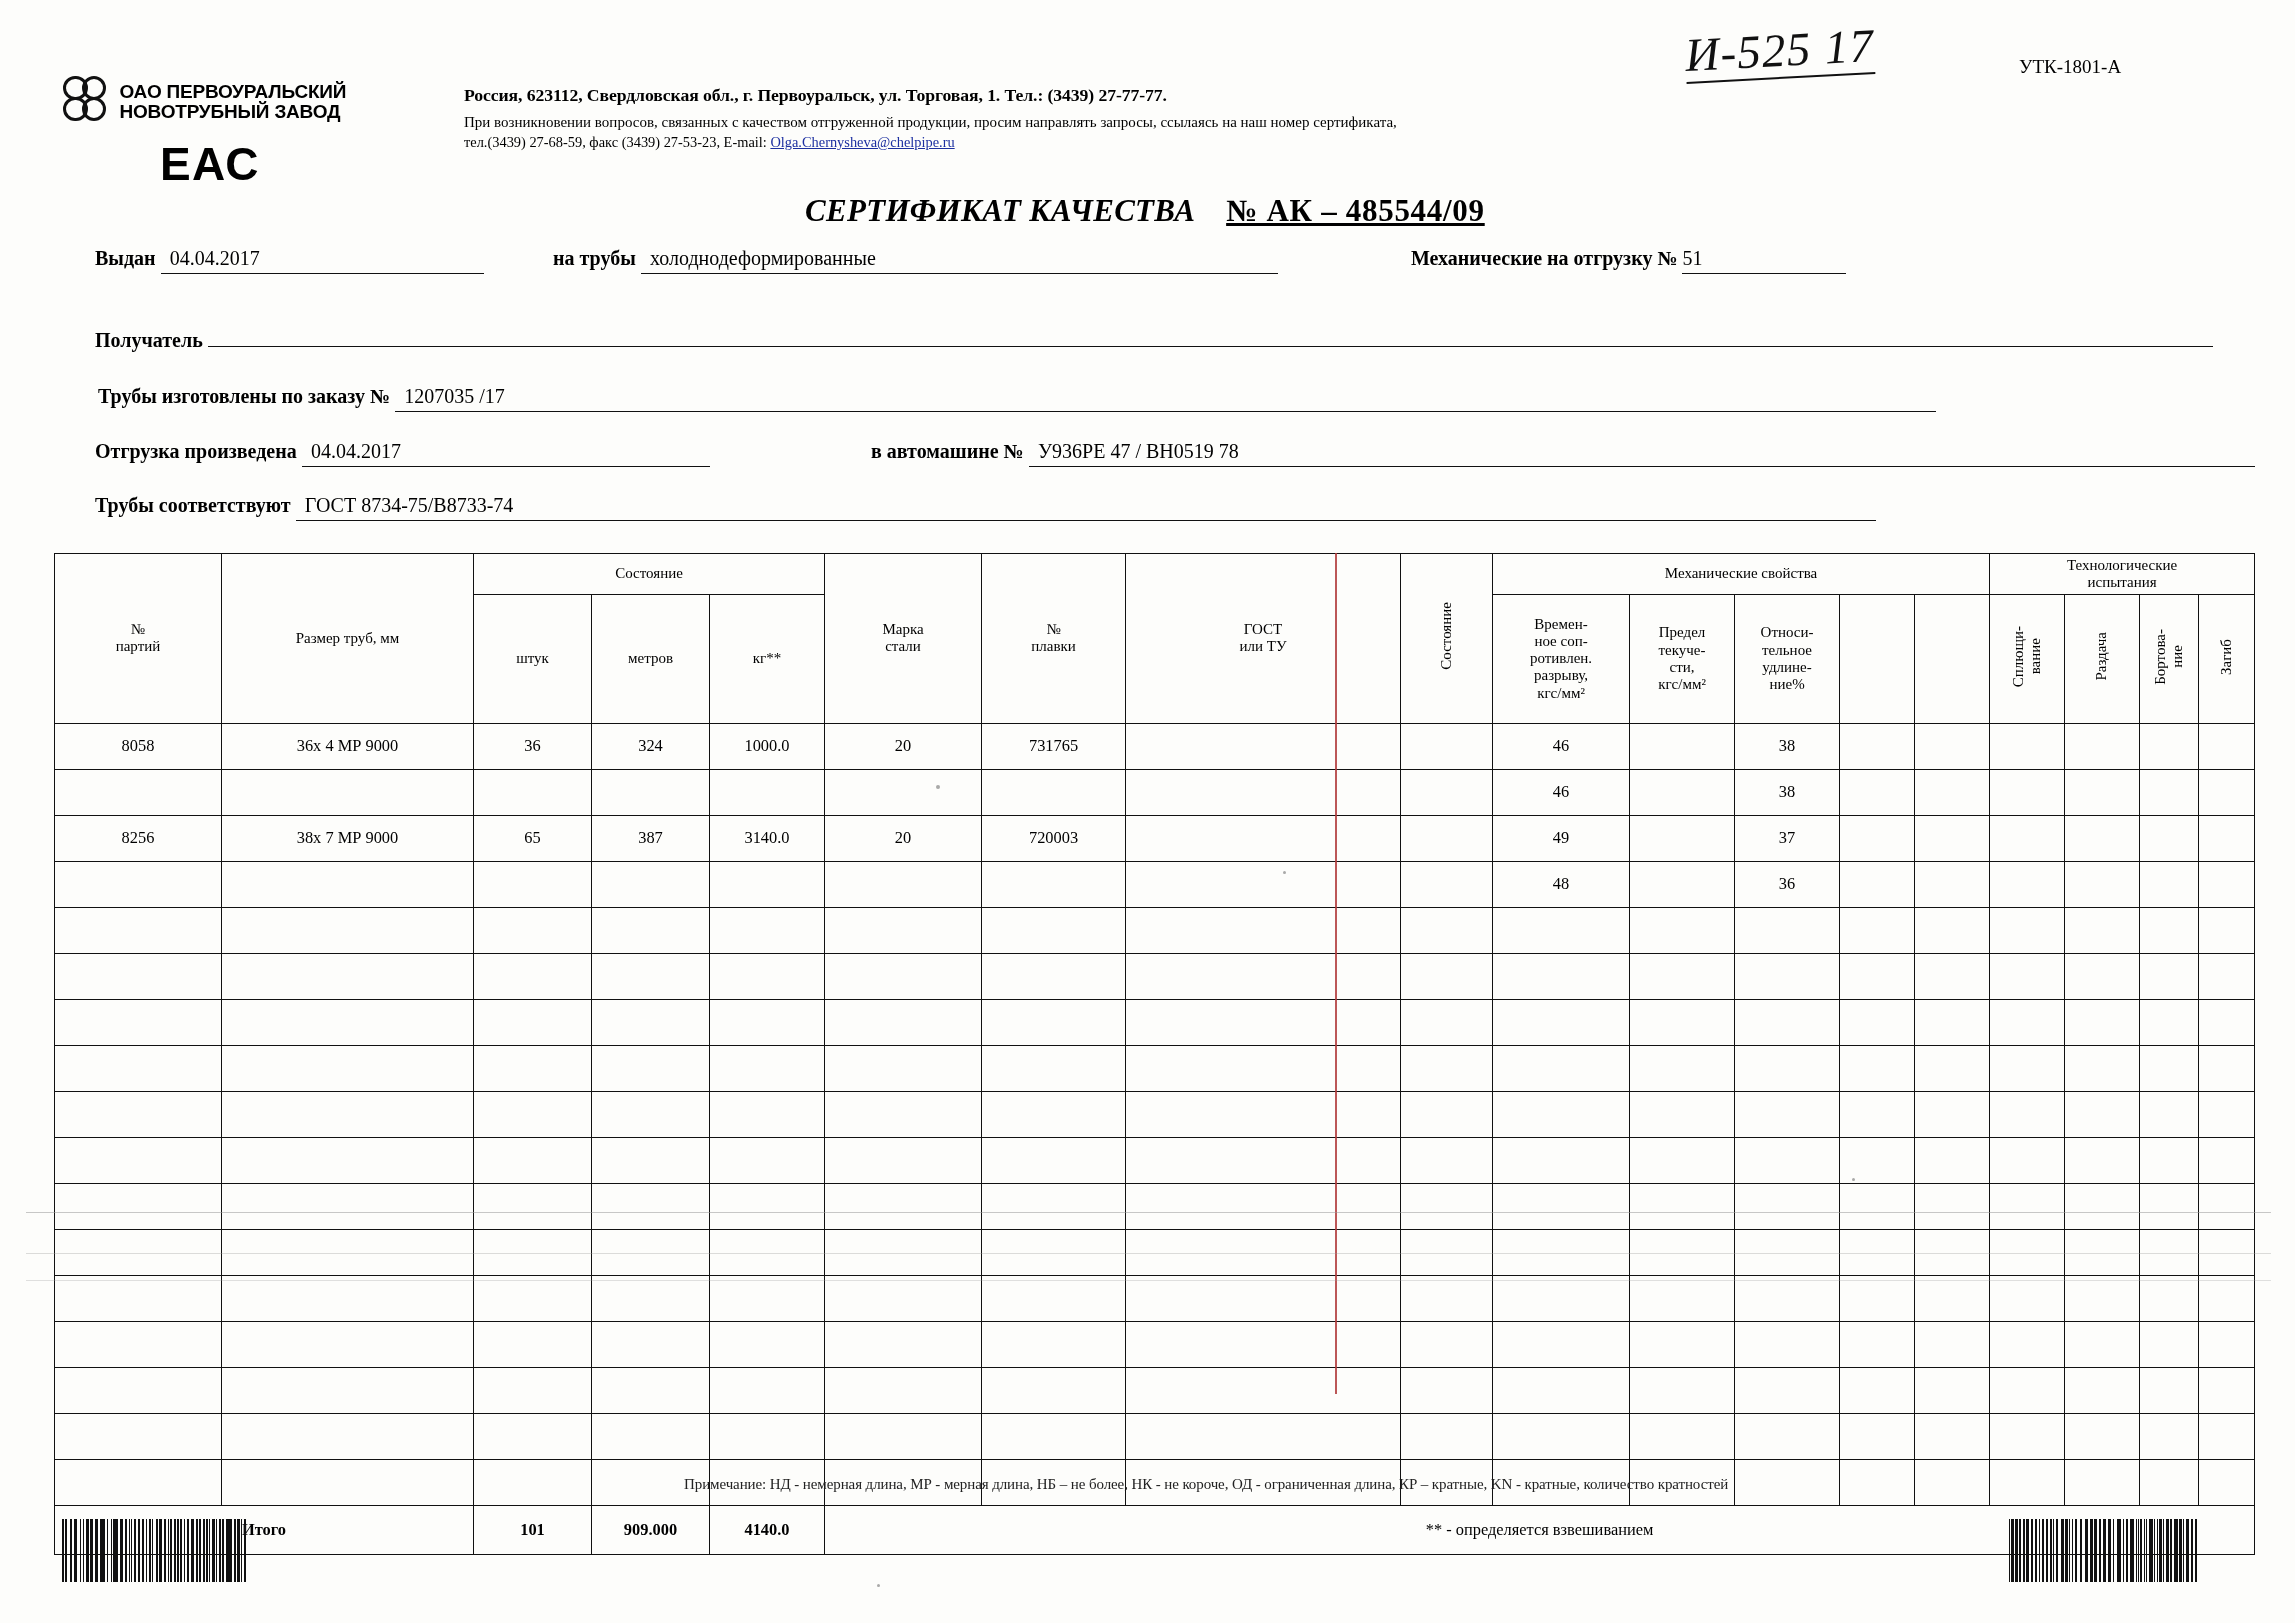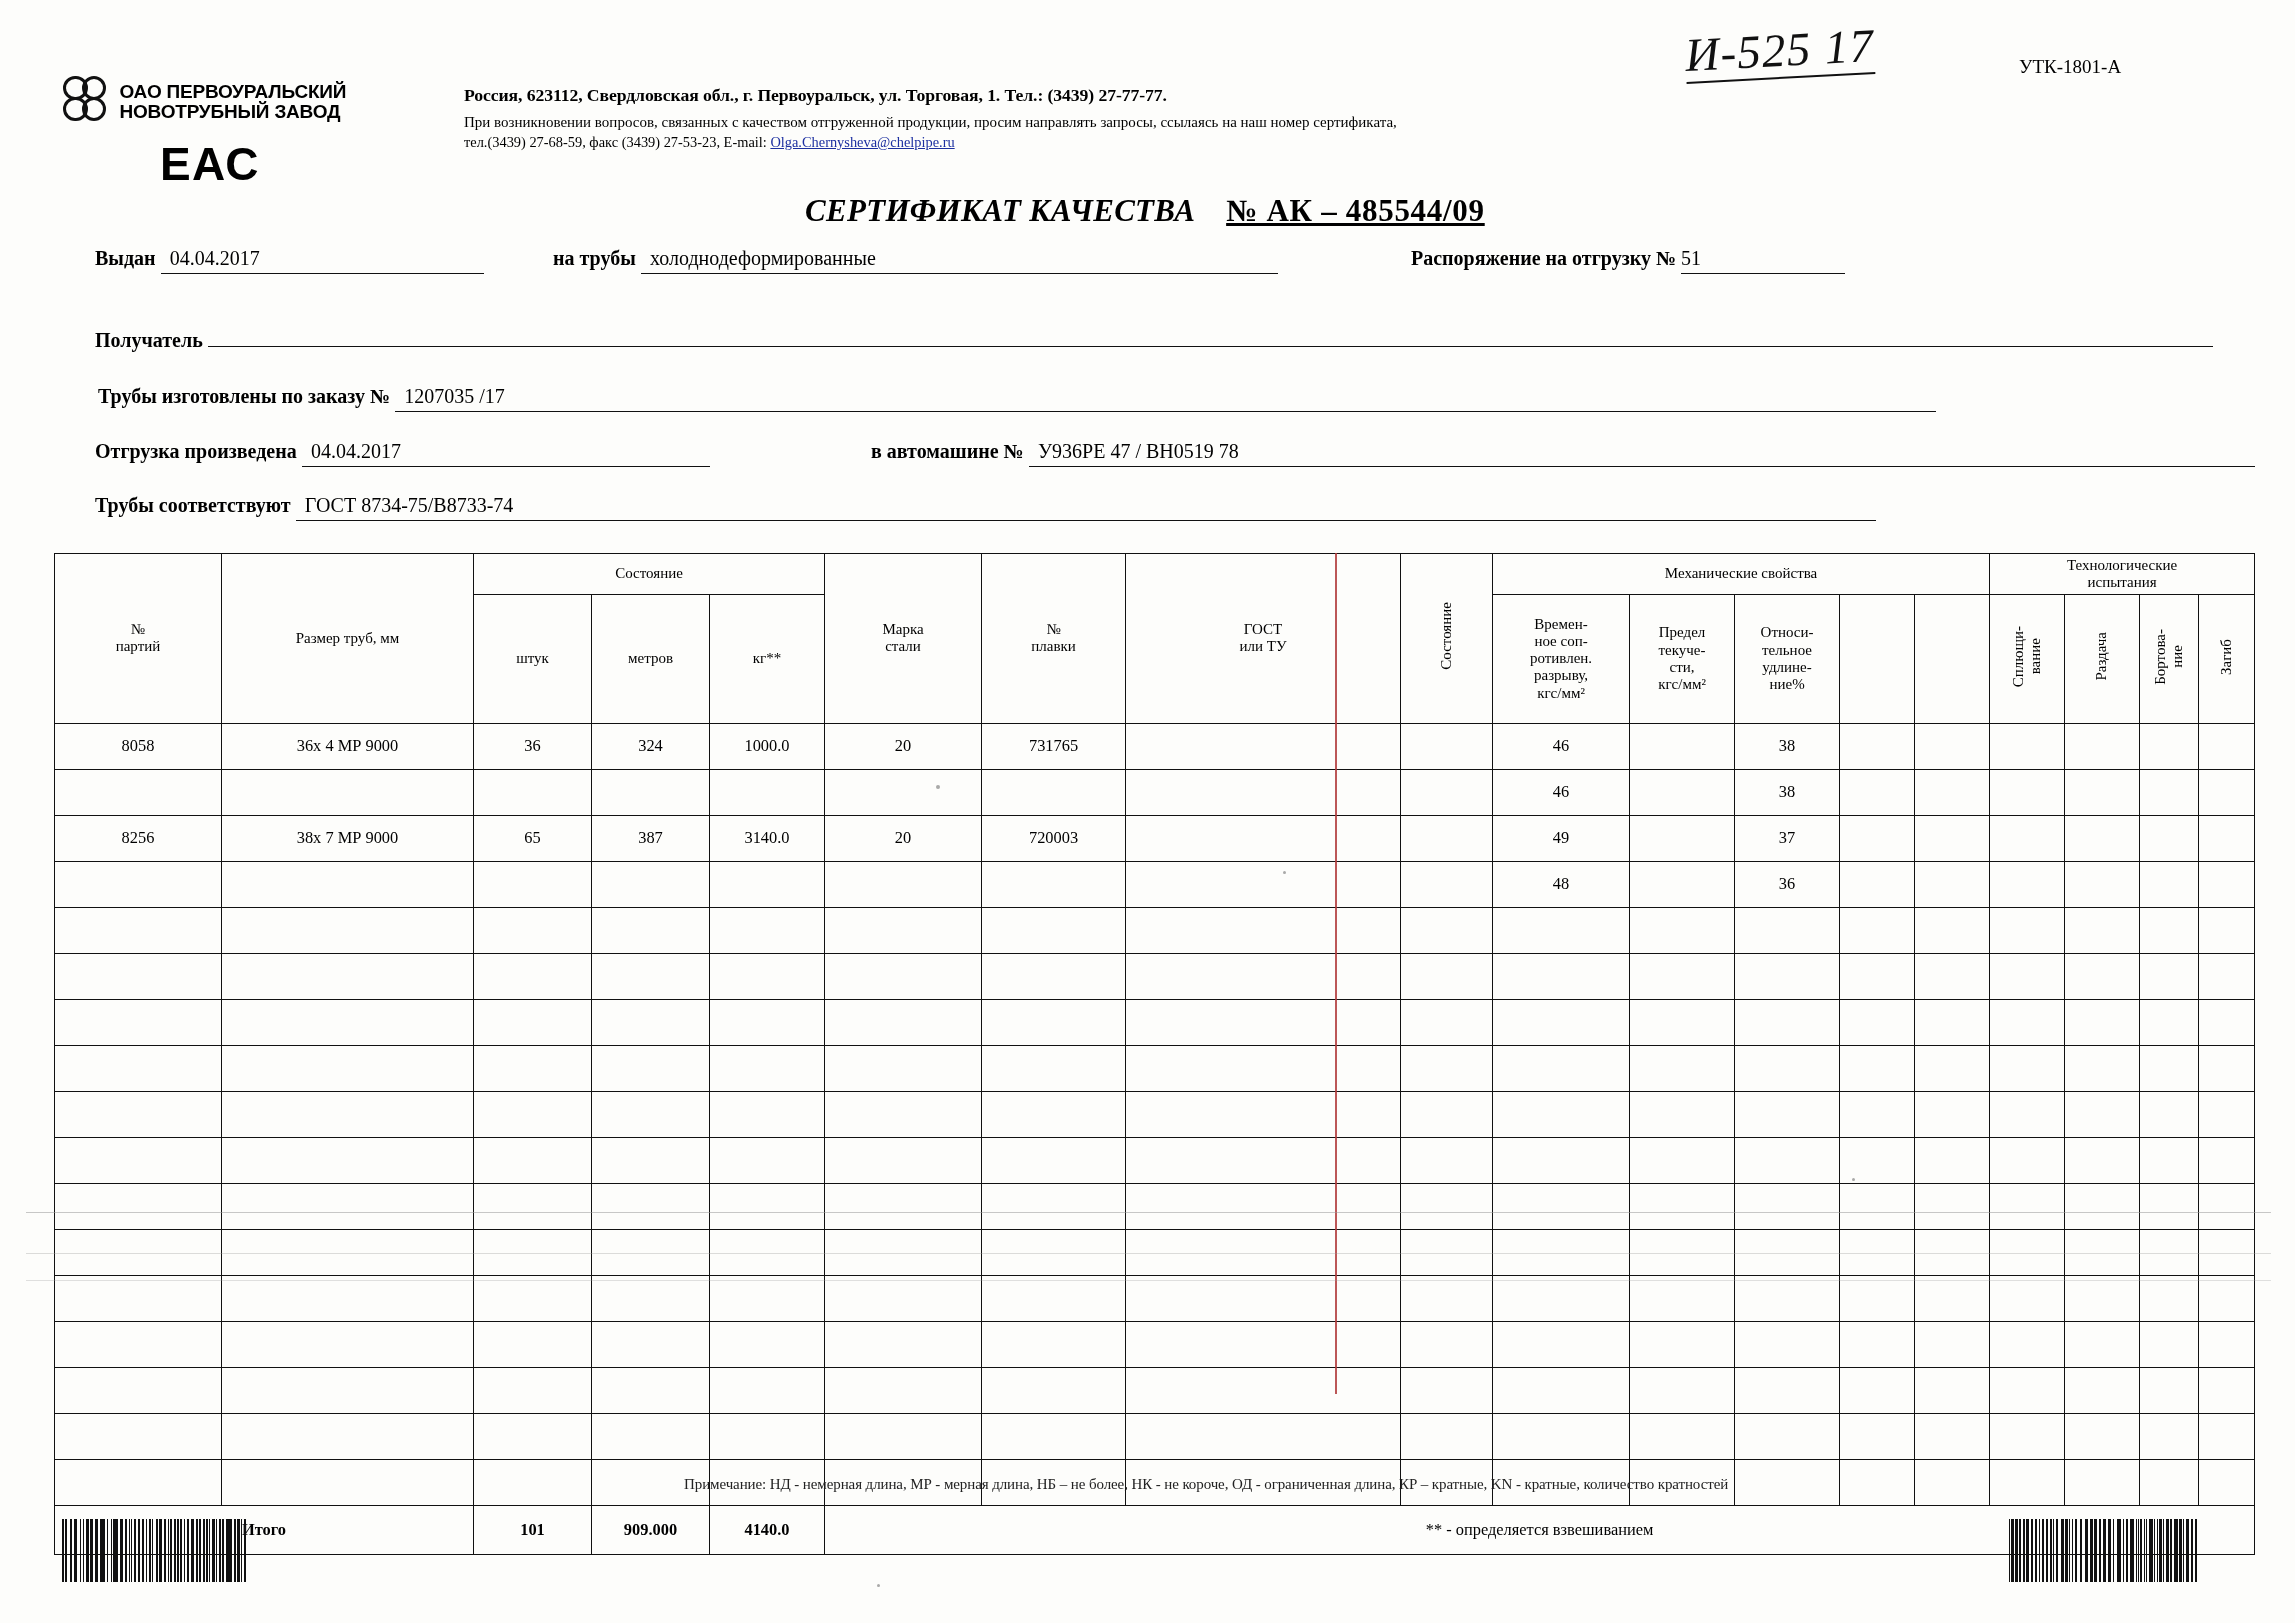--- a/index.html
+++ b/index.html
@@ -267,21 +267,21 @@
 
   <div class="frow" style="left:95px; top:247px;">
     <span class="flabel">Выдан</span>
     <span class="fval uline" style="width:314px;">04.04.2017</span>
   </div>
   <div class="frow" style="left:553px; top:247px;">
     <span class="flabel">на трубы</span>
     <span class="fval uline" style="width:628px;">холоднодеформированные</span>
   </div>
   <div class="frow" style="left:1411px; top:247px;">
-    <span class="flabel">Распоряжение на отгрузку №</span>
+    <span class="flabel">Механические на отгрузку №</span>
     <span class="fval uline" style="width:164px; text-align:left; padding-left:0;">51</span>
   </div>
 
   <div class="frow" style="left:95px; top:329px;">
     <span class="flabel">Получатель</span>
     <span class="fval uline" style="width:1996px;"></span>
   </div>
 
   <div class="frow" style="left:98px; top:385px;">
     <span class="flabel">Трубы изготовлены по заказу №</span>

